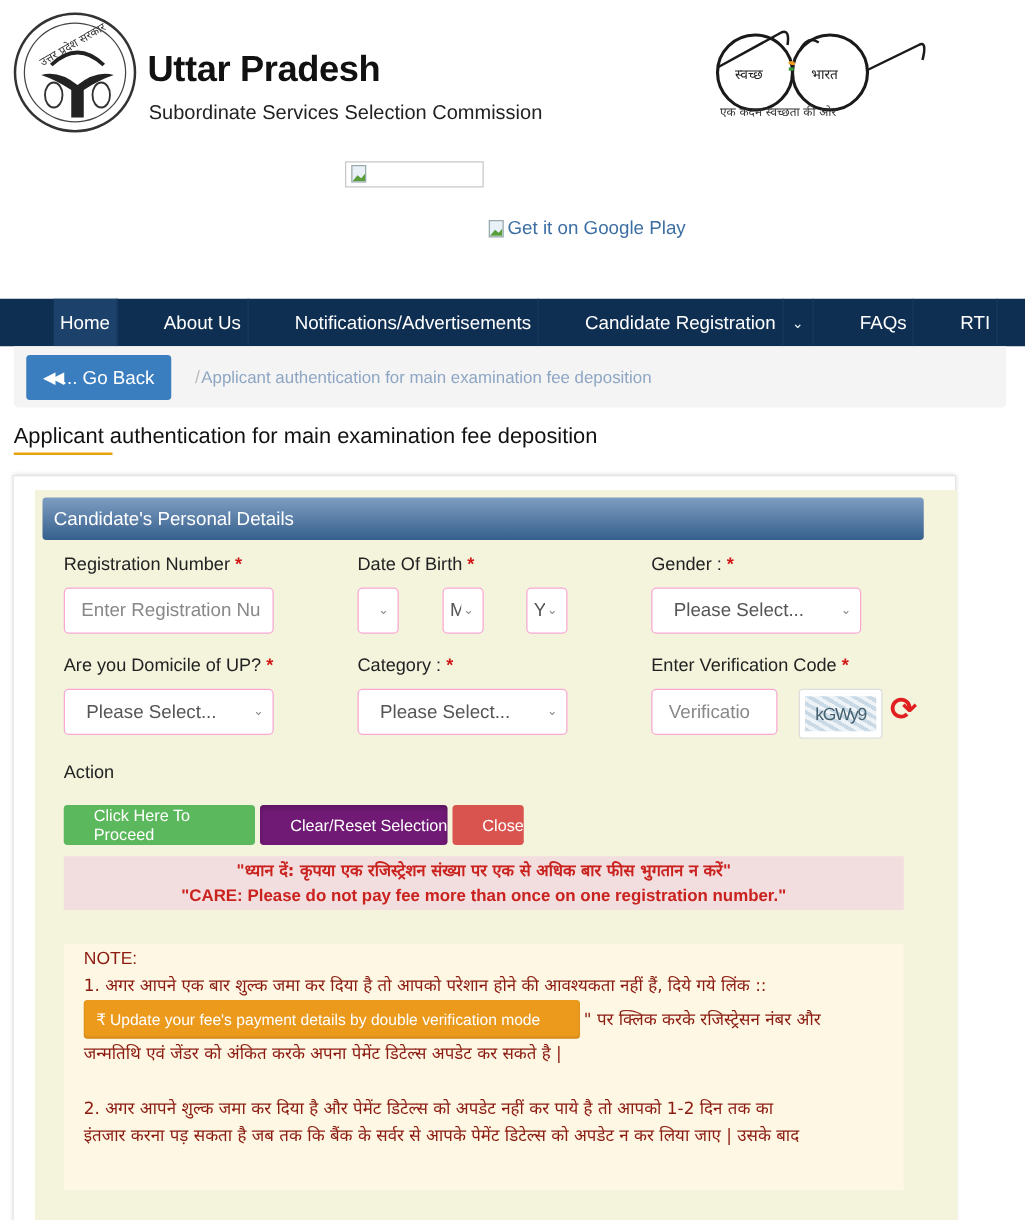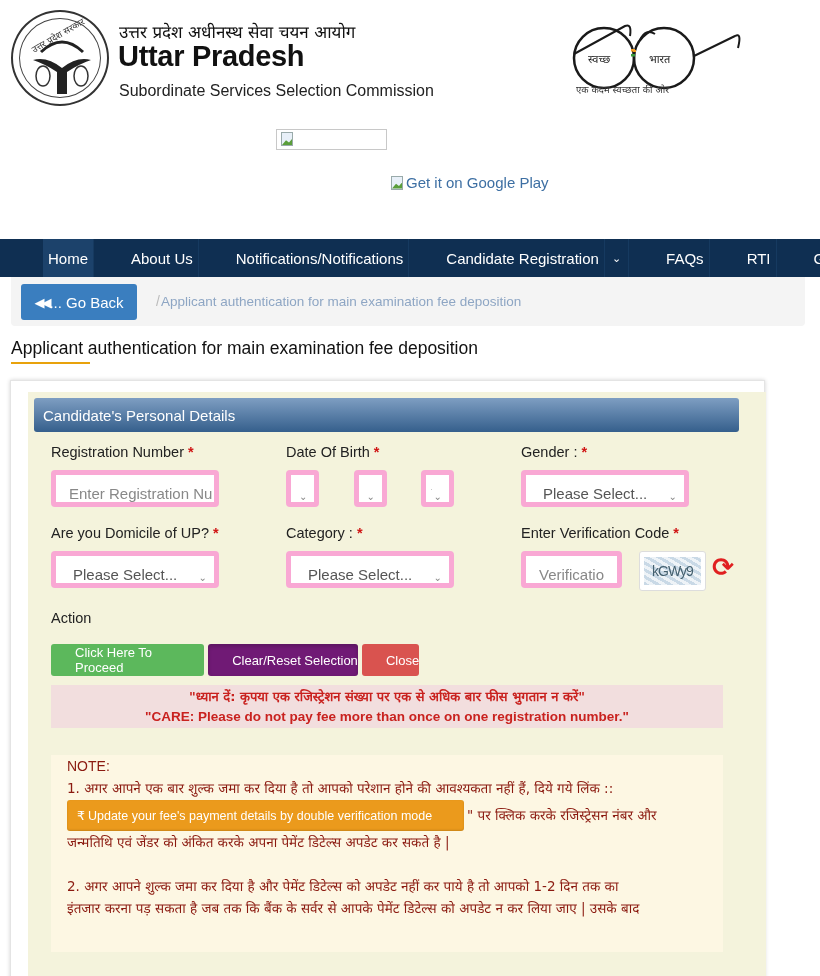--- a/index.html
+++ b/index.html
@@ -42,21 +42,21 @@
   .page-title { position: absolute; left: 11px; top: 338px; font-size: 17.5px; color: #111; }
   .title-underline { position: absolute; left: 11px; top: 362px; width: 79px; height: 2px; background: #e8a20c; }
 
   
   .panel { position: absolute; left: 10px; top: 380px; width: 755px; height: 600px; background: #fff; border: 1px solid #e4e4e4; box-shadow: 0 0 4px rgba(0,0,0,0.18); }
   .panel-inner { position: absolute; left: 28px; top: 392px; width: 738px; height: 590px; background: #f4f3dc; }
   .section-head { position: absolute; left: 34px; top: 398px; width: 705px; height: 34px; border-radius: 3px; background: linear-gradient(#7e9ec2, #355f8c); color: #fff; font-size: 15px; padding-left: 9px; display: flex; align-items: center; }
 
   .lbl { position: absolute; font-size: 14.5px; color: #222; white-space: nowrap; }
   .req { color: #d01515; font-weight: bold; }
-  .ctrl { position: absolute; height: 37px; background: #fff; border: 5px solid #f9a8d4; border-radius: 4px; font-size: 15px; color: #777; display: flex; align-items: flex-end; overflow: hidden; white-space: nowrap; }
+  .ctrl { position: absolute; height: 37px; background: #fff; border: 1px solid #f9a8d4; border-radius: 4px; font-size: 15px; color: #777; display: flex; align-items: center; overflow: hidden; white-space: nowrap; }
   .ctrl .txt { flex: 1; overflow: hidden; }
   .ctrl .chev { font-size: 10px; color: #888; margin-right: 7px; margin-left: 2px; }
   .ctrl.input { padding-left: 13px; }
   .ctrl.select .txt { padding-left: 17px; color: #555; }
   .ctrl.mini .txt { padding-left: 6px; color: #555; }
 
   .captcha { position: absolute; left: 639px; top: 551px; width: 67px; height: 40px; background: #fff; border: 1px solid #ddd; border-radius: 3px; }
   .captcha .img { position: absolute; left: 4px; top: 5px; right: 4px; bottom: 5px; background: repeating-linear-gradient(30deg, #c9d9e6 0 3px, #eef3f7 3px 6px); color: #44606f; font-size: 14px; font-family: Liberation Sans, sans-serif; display: flex; align-items: center; justify-content: center; letter-spacing: -1px; }
   .refresh { position: absolute; left: 710px; top: 552px; width: 26px; height: 30px; color: #e02020; font-size: 26px; font-weight: bold; line-height: 30px; text-align: center; }
 
@@ -82,21 +82,20 @@
   <div class="emblem">
     <div class="ring"></div>
     <svg width="98" height="96" viewBox="0 0 98 96">
       <path d="M28 40 Q49 20 70 40" stroke="#222" stroke-width="3" fill="none"></path>
       <path d="M20 48 Q34 44 49 56 Q64 44 78 48 Q66 52 54 60 L54 82 L44 82 L44 60 Q32 52 20 48 Z" fill="#222"></path>
       <ellipse cx="30" cy="64" rx="7" ry="10" fill="none" stroke="#333" stroke-width="1.5"></ellipse>
       <ellipse cx="68" cy="64" rx="7" ry="10" fill="none" stroke="#333" stroke-width="1.5"></ellipse>
       <text x="18" y="30" font-size="9" fill="#333" font-family="DejaVu Sans" transform="rotate(-30 40 30)">उत्तर प्रदेश सरकार</text>
     </svg>
   </div>
-  <div class="title-hindi">उत्तर प्रदेश अधीनस्थ सेवा चयन आयोग</div>
   <div class="title-main">Uttar Pradesh</div>
   <div class="title-sub">Subordinate Services Selection Commission</div>
 
   <svg class="swachh" viewBox="0 0 175 80">
     <circle cx="34" cy="40" r="30" fill="none" stroke="#1a1a1a" stroke-width="2.5"></circle>
     <circle cx="94" cy="40" r="30" fill="none" stroke="#1a1a1a" stroke-width="2.5"></circle>
     <rect x="63" y="32" width="3" height="2" fill="#f39c1f"></rect>
     <rect x="61" y="31" width="4" height="2.5" fill="#f39c1f"></rect>
     <rect x="61" y="36" width="4" height="2.5" fill="#3a9b3a"></rect>
     <path d="M4 36 L55 8 Q62 5 60 18" stroke="#1a1a1a" stroke-width="2" fill="none"></path>
@@ -123,21 +122,21 @@
 </div>
 
 <nav class="navbar">
   <div class="nav-item active">
       <span>Home</span>
     </div>
   <div class="nav-item">
       <span>About Us</span>
     </div>
   <div class="nav-item">
-      <span>Notifications/Notifications</span>
+      <span>Notifications/Advertisements</span>
     </div>
   <div class="nav-item">
       <span>Candidate Registration</span>
     </div>
   <div class="nav-caret">
       <span>⌄</span>
     </div>
   <div class="nav-item">
       <span>FAQs</span>
     </div>

